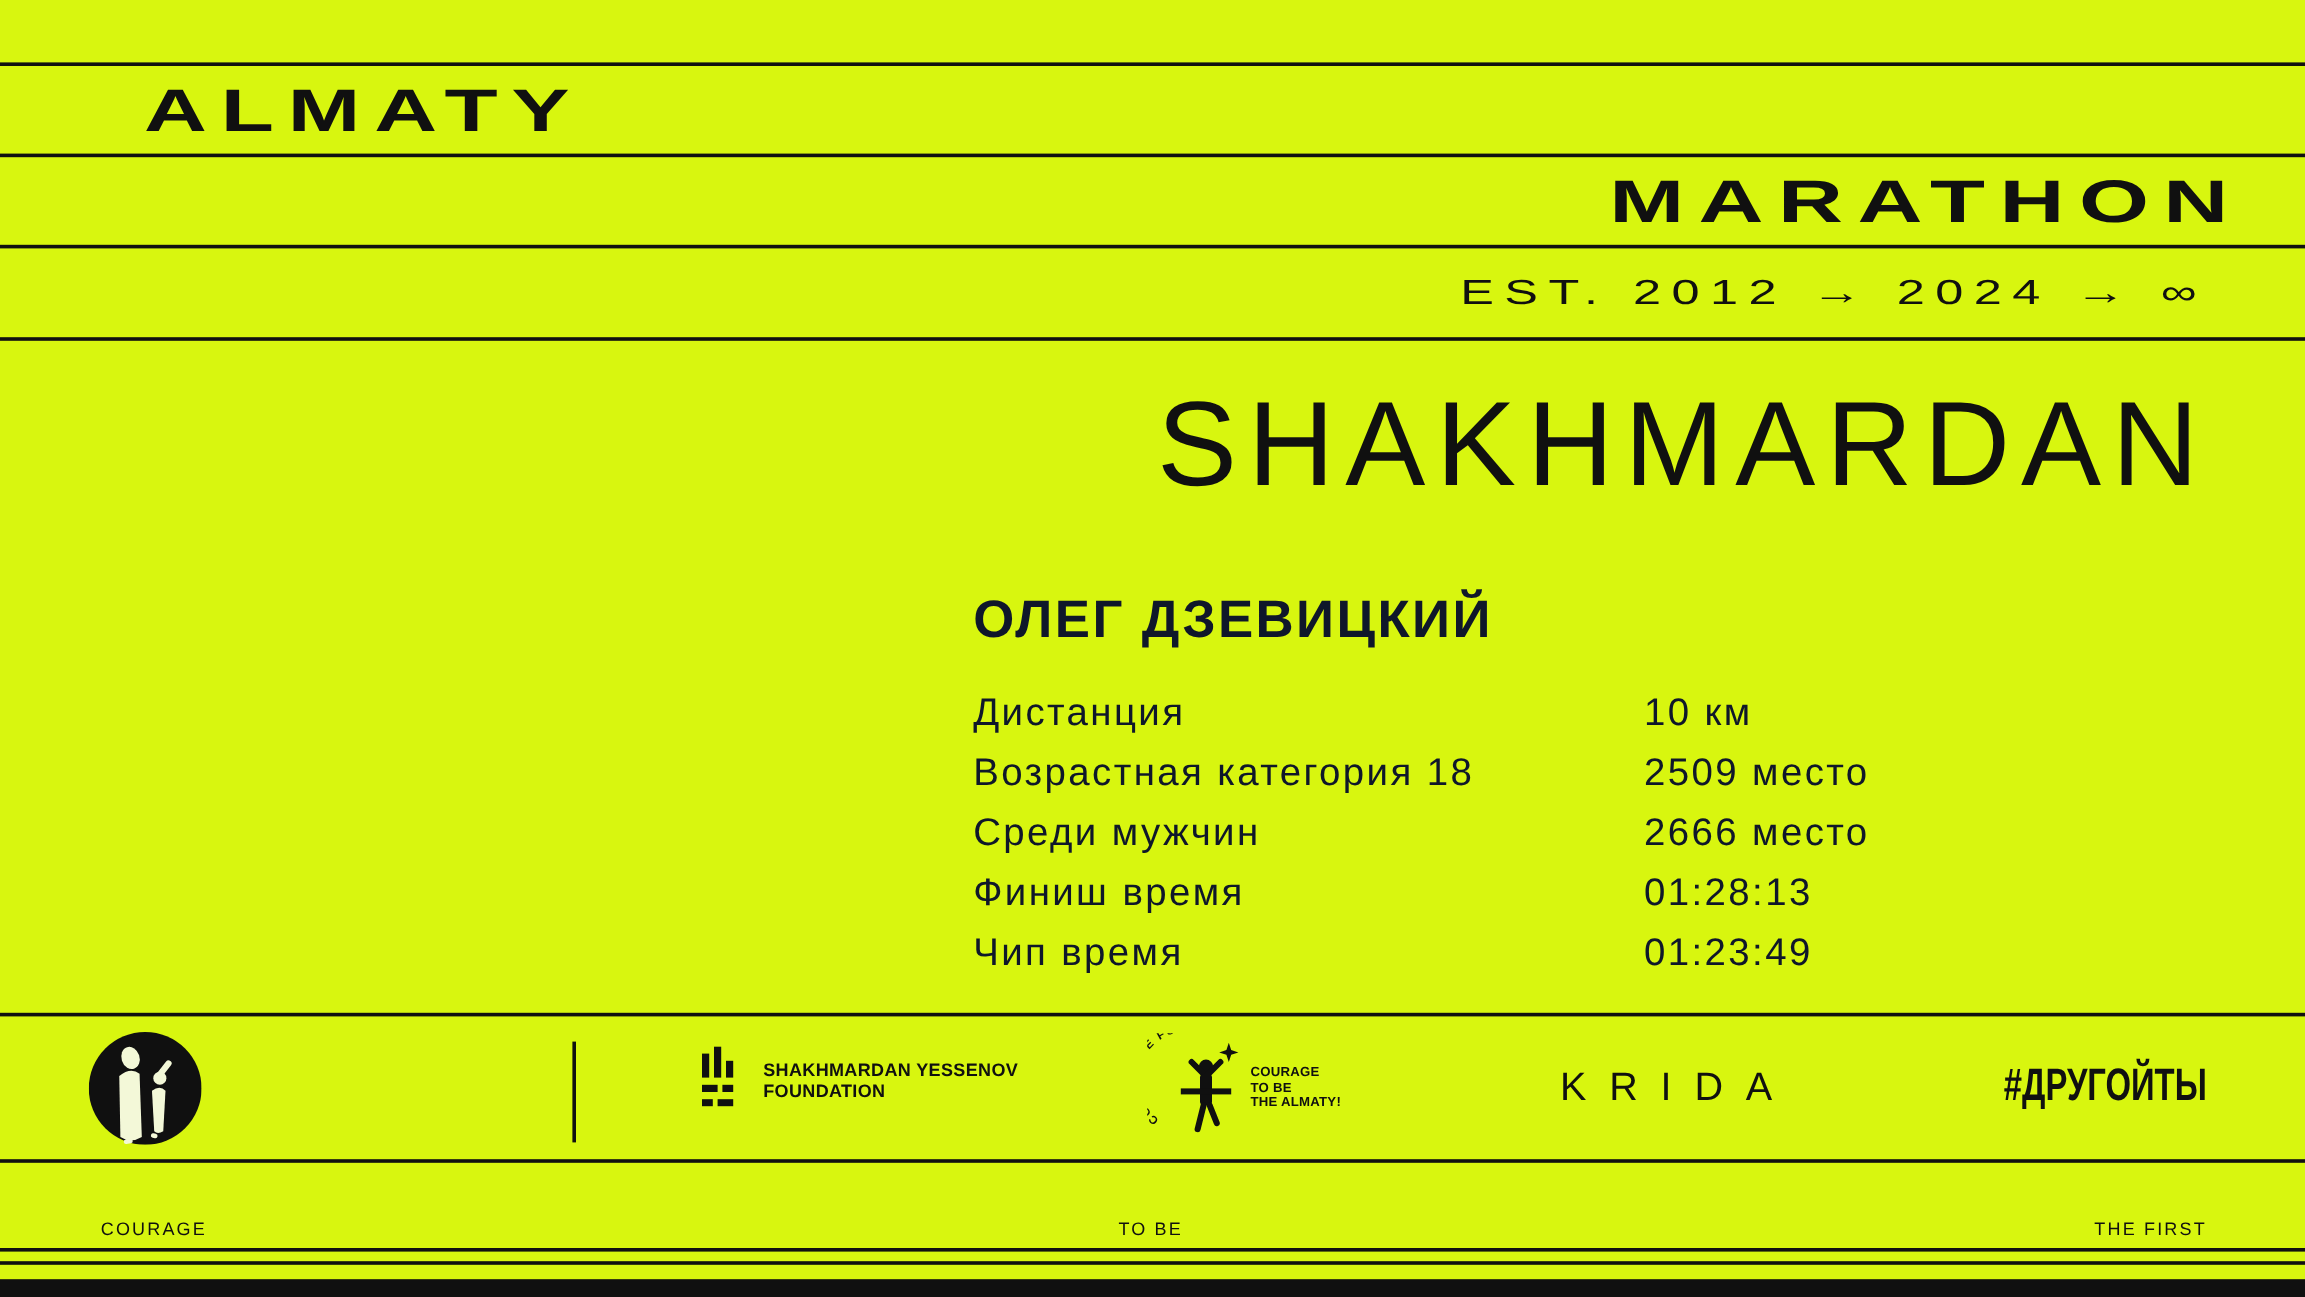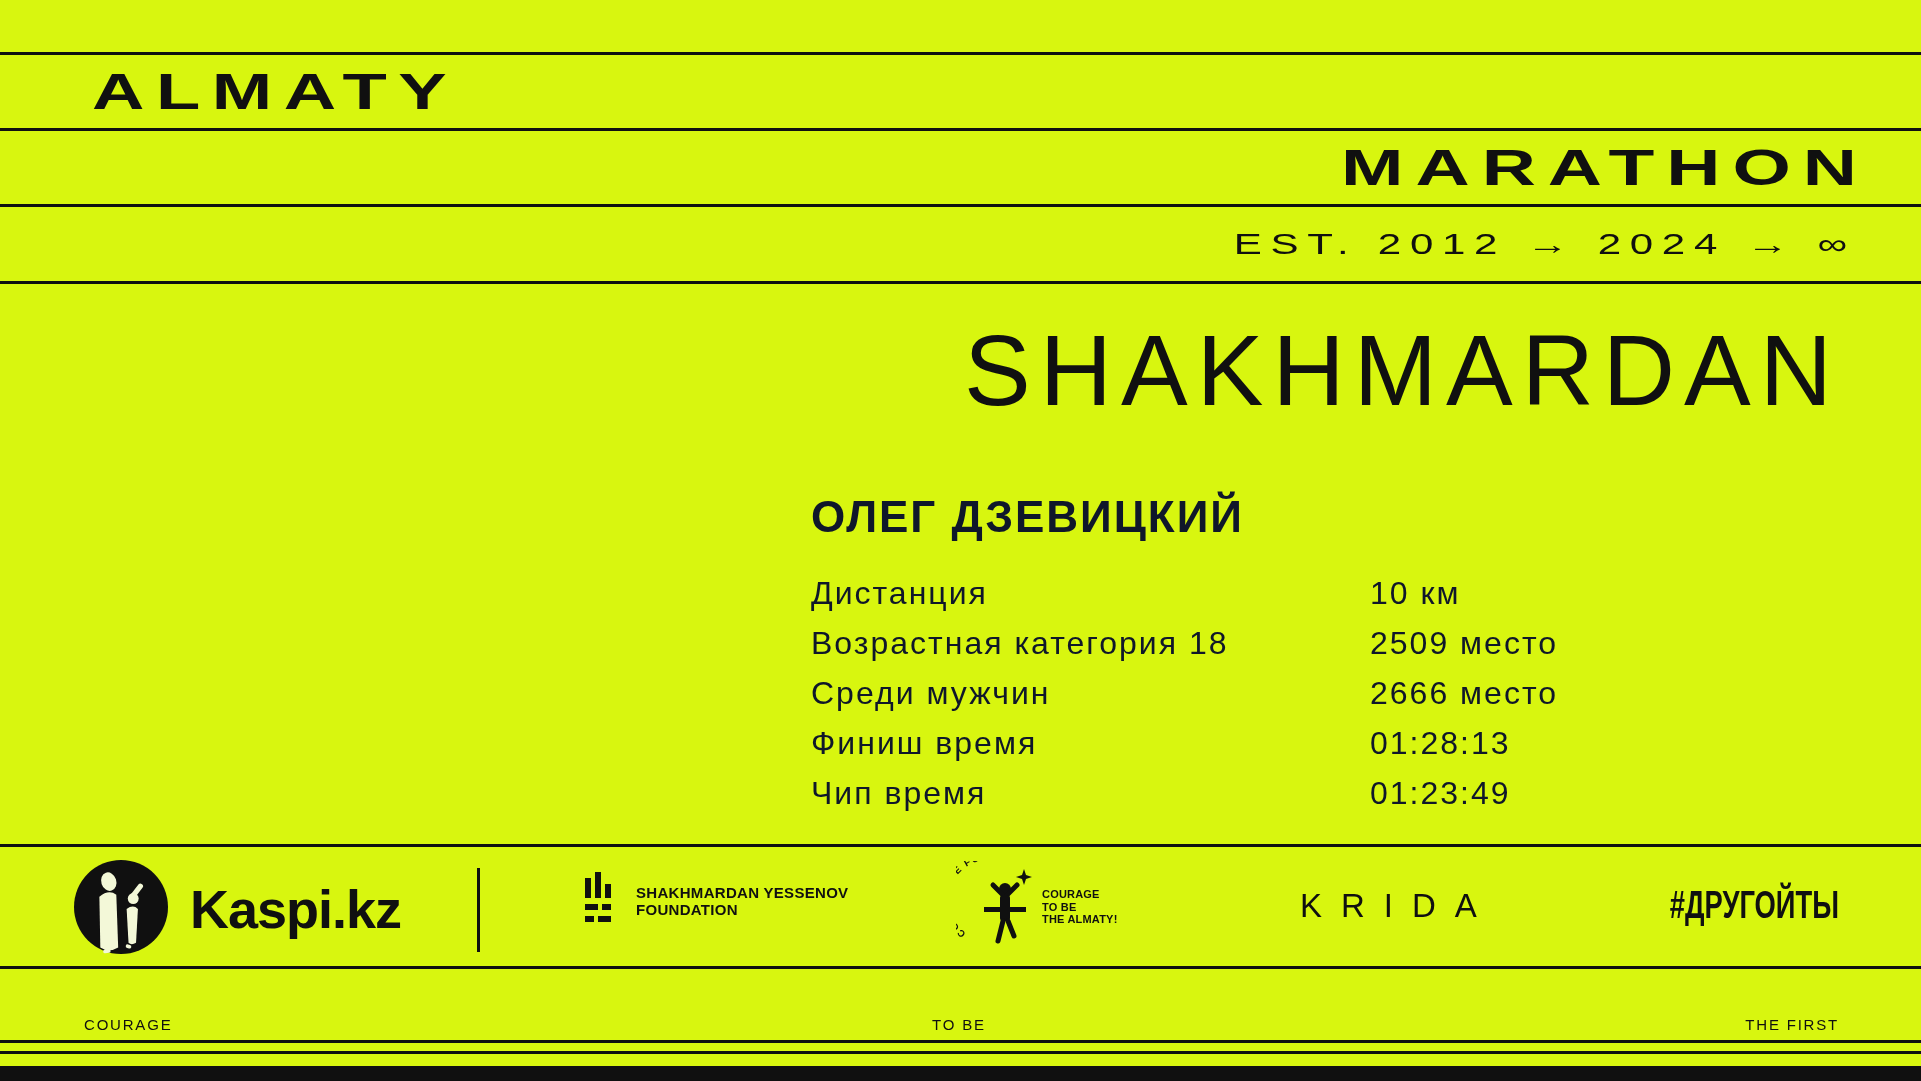--- a/index.html
+++ b/index.html
@@ -9,25 +9,25 @@
     background:#D8F60F;
     font-family:"Liberation Sans","DejaVu Sans",sans-serif;
     color:#101010;
     overflow:hidden;
   }
   .line{position:absolute;left:0;right:0;height:3px;background:#101010;}
   .band{position:absolute;left:0;right:0;display:flex;align-items:center;}
   .stretch{display:inline-block;white-space:nowrap;}
 
   
-  .almaty{top:55px;height:73px;padding-left:92px;}
+  .almaty{top:55px;height:73px;padding-left:120px;}
   .almaty .stretch{font-size:50px;font-weight:700;letter-spacing:8px;transform:scaleX(1.45);transform-origin:left center;}
   .marathon{top:131px;height:73px;justify-content:flex-end;padding-right:52px;}
   .marathon .stretch{font-size:50px;font-weight:700;letter-spacing:8px;transform:scaleX(1.5);transform-origin:right center;}
-  .est{top:207px;height:74px;justify-content:flex-end;padding-right:65px;}
+  .est{top:207px;height:74px;justify-content:flex-end;padding-right:82px;}
   .est .stretch{font-size:29px;font-weight:400;letter-spacing:6px;transform:scaleX(1.45);transform-origin:right center;}
 
   
   .title{position:absolute;top:318px;right:80px;font-size:100px;font-weight:400;letter-spacing:9px;line-height:1.05;white-space:nowrap;}
   .pname{position:absolute;left:811px;top:492px;font-size:44px;font-weight:700;letter-spacing:2px;color:#0f172a;white-space:nowrap;}
   .results{position:absolute;left:811px;top:568px;width:920px;}
   .rrow{position:relative;height:50px;display:flex;align-items:center;font-size:32px;letter-spacing:2px;color:#0f172a;}
   .rrow .val{position:absolute;left:559px;white-space:nowrap;}
 
   
@@ -102,21 +102,20 @@
     <svg class="kaspi-logo" width="94" height="94" viewBox="0 0 100 100">
       <circle cx="50" cy="50" r="50" fill="#101010"></circle>
       <ellipse cx="37" cy="23" rx="8" ry="10" fill="#F3F8D8" transform="rotate(-18 37 23)"></ellipse>
       <path d="M27,39 Q37,31 45,37 L47,93 Q37,99 28,93 Z" fill="#F3F8D8"></path>
       <circle cx="63" cy="41" r="5.8" fill="#F3F8D8"></circle>
       <rect x="64" y="24" width="5.5" height="18" rx="2.7" fill="#F3F8D8" transform="rotate(38 67 33)"></rect>
       <path d="M56,52 Q63,47 68,52 L66,88 Q61,91 58,88 Z" fill="#F3F8D8"></path>
       <rect x="31" y="95" width="8" height="4" rx="2" fill="#F3F8D8" transform="rotate(-8 35 97)"></rect>
       <rect x="55" y="90" width="6" height="4" rx="2" fill="#F3F8D8" transform="rotate(14 58 92)"></rect>
     </svg>
-    <div class="kaspi-text">Kaspi.kz</div>
 
     <div class="vdivider"></div>
 
     <svg class="yessenov-icon" width="28" height="50" viewBox="0 0 28 50">
       <rect x="0" y="6" width="6" height="20" fill="#101010"></rect>
       <rect x="10" y="0" width="6" height="26" fill="#101010"></rect>
       <rect x="20" y="12" width="6" height="14" fill="#101010"></rect>
       <rect x="0" y="32" width="13" height="6" fill="#101010"></rect>
       <rect x="17" y="32" width="9" height="6" fill="#101010"></rect>
       <rect x="0" y="44" width="9" height="6" fill="#101010"></rect>

